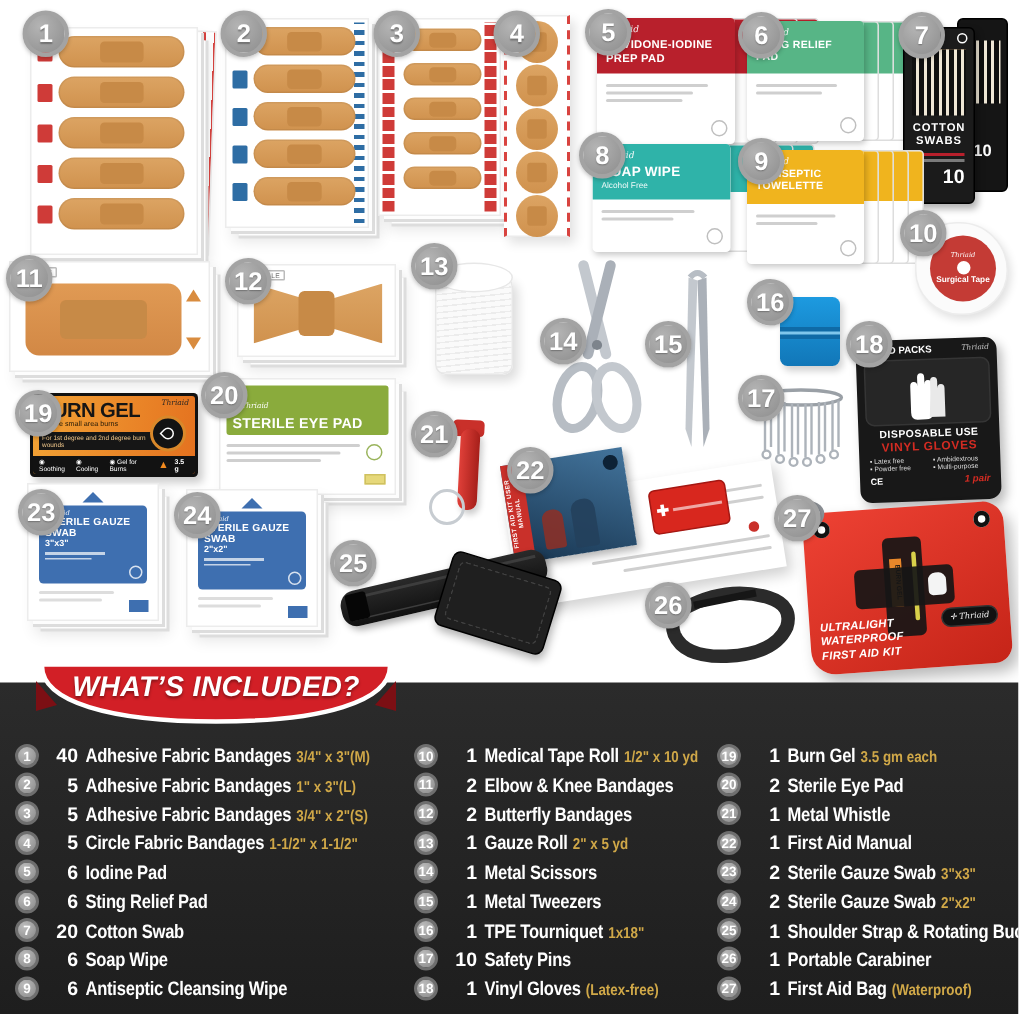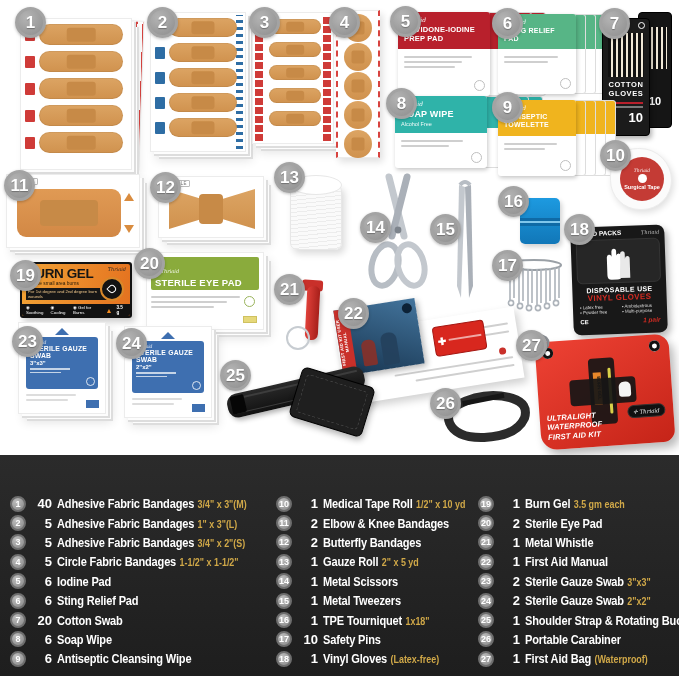--- a/index.html
+++ b/index.html
@@ -184,21 +184,21 @@
       <div style="position:absolute;left:36px;top:0;width:34px;height:116px;background:#151515;border-radius:4px;border:1px solid #000">
         <div style="margin:14px 4px 0;height:42px;background:repeating-linear-gradient(90deg,#0e0e0e 0 3px,#efe7d6 3px 5px)"></div>
         <div style="color:#fff;font-weight:bold;font-size:11px;text-align:center;margin-top:26px">10</div>
       </div>
       <div style="position:absolute;left:0;top:6px;width:48px;height:118px;background:#1b1b1b;border-radius:4px;border:1px solid #000;box-shadow:2px 3px 5px rgba(0,0,0,.3)">
         <div style="display:flex;justify-content:space-between;align-items:center;padding:2px 4px">
           <span style="color:#fff;font-weight:bold;font-size:8px">✚</span>
           <span style="width:7px;height:7px;border:1px solid #fff;border-radius:50%"></span>
         </div>
         <div style="margin:1px 5px 0;height:44px;background:repeating-linear-gradient(90deg,#101010 0 3px,#efe7d6 3px 5px),linear-gradient(#caa36b 0 6px,transparent 6px)"></div>
-        <div style="color:#fff;font-weight:bold;font-size:7.5px;letter-spacing:.6px;text-align:center;line-height:1.25;margin-top:3px">COTTON GLOVES</div>
+        <div style="color:#fff;font-weight:bold;font-size:7.5px;letter-spacing:.6px;text-align:center;line-height:1.25;margin-top:3px">COTTON SWABS</div>
         <div style="margin:3px 6px 0;height:2px;background:#b8202c"></div>
         <div style="margin:2px 6px 0;height:2px;background:#7a7a7a"></div>
         <div style="color:#fff;font-weight:bold;font-size:13px;text-align:right;padding:2px 6px 0">10</div>
       </div>
     </div>
 
     <div class="grp" style="left:395px;top:96px;width:165px;height:80px">
       <div class="fanback fb fb-teal" style="left:56px;width:92px;height:72px"></div>
       <div class="fanback fb fb-teal" style="left:42px;width:92px;height:72px"></div>
       <div class="fanback fb fb-teal" style="left:28px;width:92px;height:72px"></div>
@@ -509,20 +509,28 @@
     <div class="pbadge" style="left:274px;top:274px">21</div>
     <div class="pbadge" style="left:338px;top:298px">22</div>
     <div class="pbadge" style="left:12px;top:326px">23</div>
     <div class="pbadge" style="left:116px;top:328px">24</div>
     <div class="pbadge" style="left:220px;top:360px">25</div>
     <div class="pbadge" style="left:430px;top:388px">26</div>
     <div class="pbadge" style="left:516px;top:330px">27</div>
   </div>
 
   <div class="panel">
+    <div class="ribbon">
+      <svg viewBox="0 0 252 45" width="252" height="45">
+        <path d="M6,14 L20,30 L6,34 Z" fill="#7c0f14"></path>
+        <path d="M246,14 L232,30 L246,34 Z" fill="#7c0f14"></path>
+        <path d="M10,3 L242,3 C243,28 196,41 126,41 C56,41 9,28 10,3 Z" fill="#d21f26" stroke="#fff" stroke-width="3" stroke-linejoin="round"></path>
+      </svg>
+      <div class="ribbon-title">WHAT’S INCLUDED?</div>
+    </div>
     <div class="col" style="left:10px">
         <div class="row">
           <span class="rbadge">1</span>
           <span class="qty">40</span>
           <span class="txt">
             <span class="iname">Adhesive Fabric Bandages</span>
             <span class="spec">3/4" x 3"(M)</span>
           </span>
         </div>
         <div class="row">

